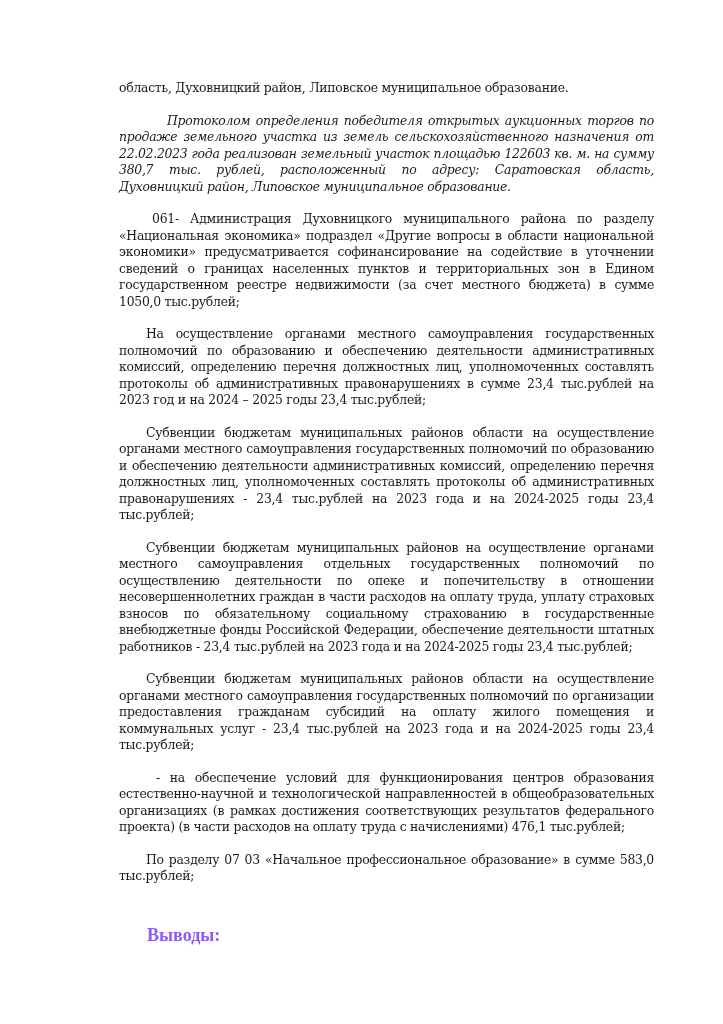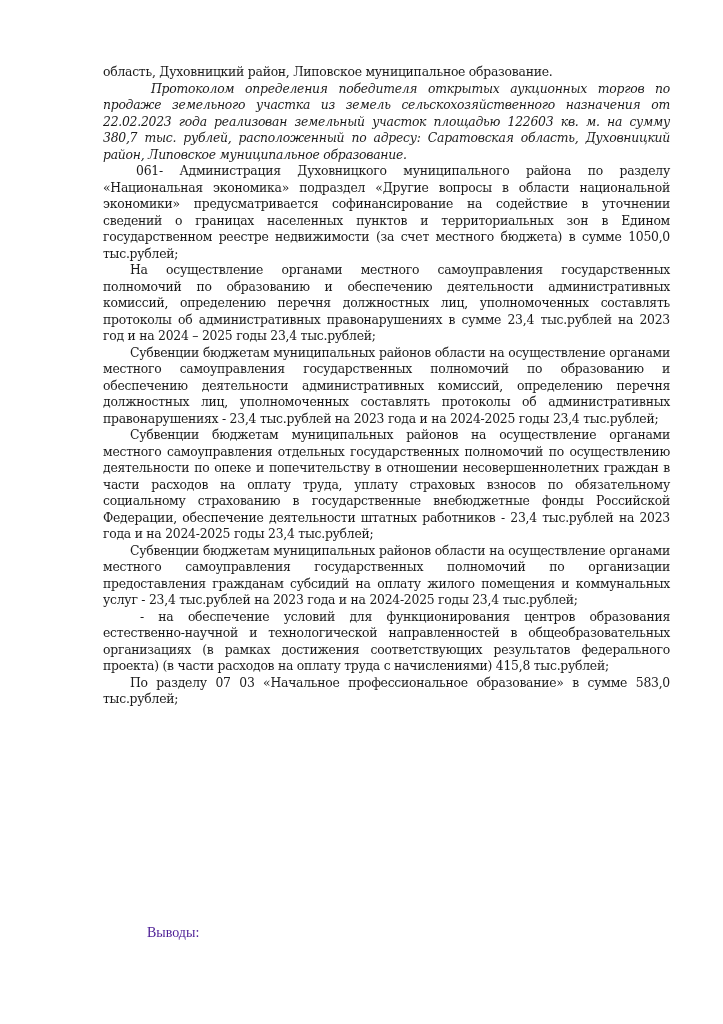--- a/index.html
+++ b/index.html
@@ -8,43 +8,43 @@
     position: absolute;
     left: 103px;
     top: 64px;
     width: 567px;
     font-family: "DejaVu Serif", "Liberation Serif", serif;
     font-size: 12.4px;
     line-height: 16.5px;
     color: #1a1a1a;
     letter-spacing: -0.25px;
   }
-  .p { margin: 0; text-align: justify; }
+  .p { margin: 16px; text-align: justify; }
   .ind1 { text-indent: 48px; font-style: italic; }
   .ind2 { text-indent: 27px; }
   .ind3 { text-indent: 33px; }
   .ind4 { text-indent: 37px; }
   .heading {
     position: absolute;
     left: 147px;
     top: 925px;
     font-family: "Liberation Serif", serif;
-    font-weight: normal;
-    font-size: 14px;
-    color: #4c1d95;
+    font-weight: bold;
+    font-size: 18px;
+    color: #8b5cf6;
   }
 </style>
 </head>
 <body>
 
 <div class="page">
   <p class="p">область, Духовницкий район, Липовское муниципальное образование.</p>
   <p class="p ind1">Протоколом определения победителя открытых аукционных торгов по продаже земельного участка из земель сельскохозяйственного назначения от 22.02.2023 года реализован земельный участок площадью 122603 кв. м. на сумму 380,7 тыс. рублей, расположенный по адресу: Саратовская область, Духовницкий район, Липовское муниципальное образование.</p>
   <p class="p ind3">061- Администрация Духовницкого муниципального района по разделу «Национальная экономика» подраздел «Другие вопросы в области национальной экономики» предусматривается софинансирование на содействие в уточнении сведений о границах населенных пунктов и территориальных зон в Едином государственном реестре недвижимости (за счет местного бюджета) в сумме 1050,0 тыс.рублей;</p>
   <p class="p ind2">На осуществление органами местного самоуправления государственных полномочий по образованию и обеспечению деятельности административных комиссий, определению перечня должностных лиц, уполномоченных составлять протоколы об административных правонарушениях в сумме 23,4 тыс.рублей на 2023 год и на 2024 – 2025 годы 23,4 тыс.рублей;</p>
   <p class="p ind2">Субвенции бюджетам муниципальных районов области на осуществление органами местного самоуправления государственных полномочий по образованию и обеспечению деятельности административных комиссий, определению перечня должностных лиц, уполномоченных составлять протоколы об административных правонарушениях - 23,4 тыс.рублей на 2023 года и на 2024-2025 годы 23,4 тыс.рублей;</p>
   <p class="p ind2">Субвенции бюджетам муниципальных районов на осуществление органами местного самоуправления отдельных государственных полномочий по осуществлению деятельности по опеке и попечительству в отношении несовершеннолетних граждан в части расходов на оплату труда, уплату страховых взносов по обязательному социальному страхованию в государственные внебюджетные фонды Российской Федерации, обеспечение деятельности штатных работников - 23,4 тыс.рублей на 2023 года и на 2024-2025 годы 23,4 тыс.рублей;</p>
   <p class="p ind2">Субвенции бюджетам муниципальных районов области на осуществление органами местного самоуправления государственных полномочий по организации предоставления гражданам субсидий на оплату жилого помещения и коммунальных услуг - 23,4 тыс.рублей на 2023 года и на 2024-2025 годы 23,4 тыс.рублей;</p>
-  <p class="p ind4">- на обеспечение условий для функционирования центров образования естественно-научной и технологической направленностей в общеобразовательных организациях (в рамках достижения соответствующих результатов федерального проекта) (в части расходов на оплату труда с начислениями) 415,8 тыс.рублей;</p>
+  <p class="p ind4">- на обеспечение условий для функционирования центров образования естественно-научной и технологической направленностей в общеобразовательных организациях (в рамках достижения соответствующих результатов федерального проекта) (в части расходов на оплату труда с начислениями) 476,1 тыс.рублей;</p>
   <p class="p ind2">По разделу 07 03 «Начальное профессиональное образование» в сумме 583,0 тыс.рублей;</p>
 </div>
 
 <div class="heading">Выводы:</div>
 
 </body></html>

